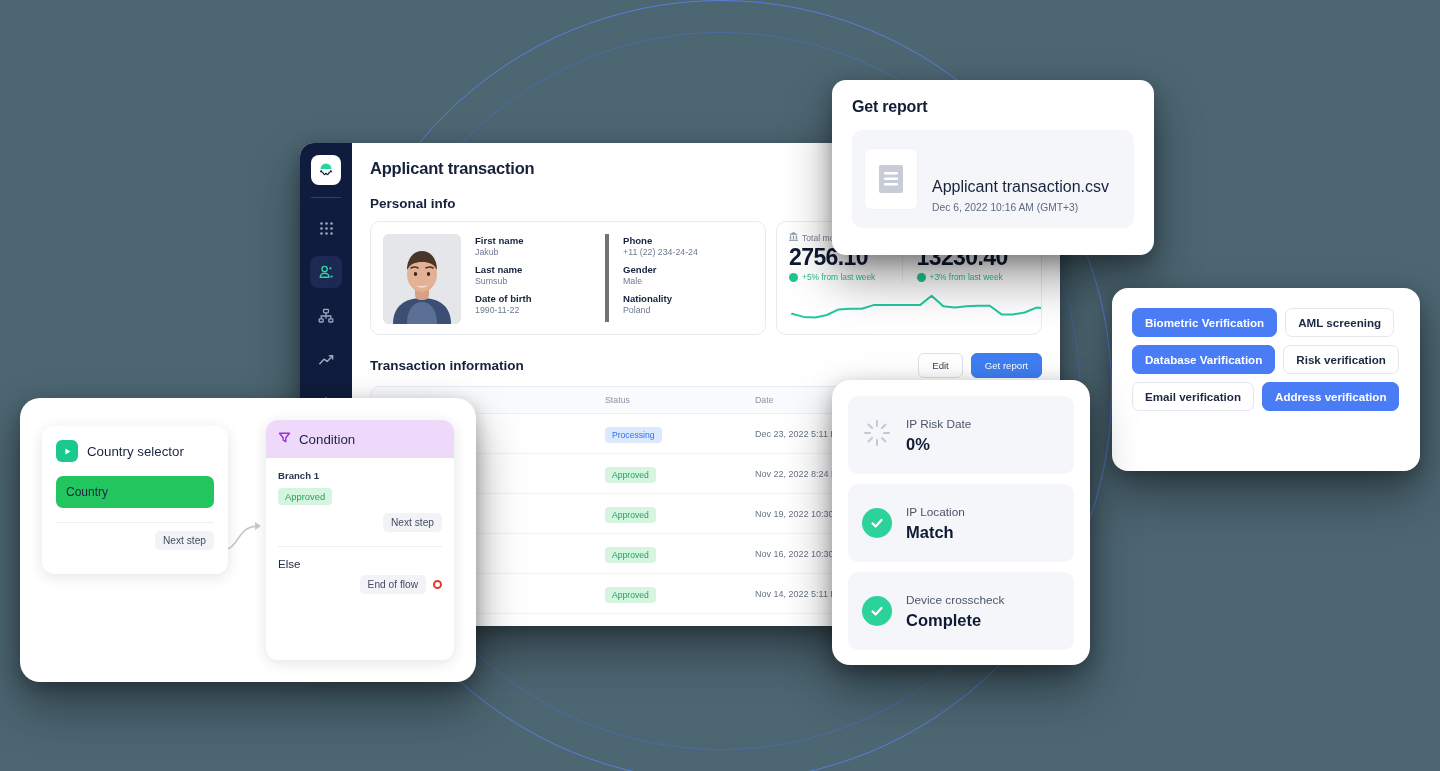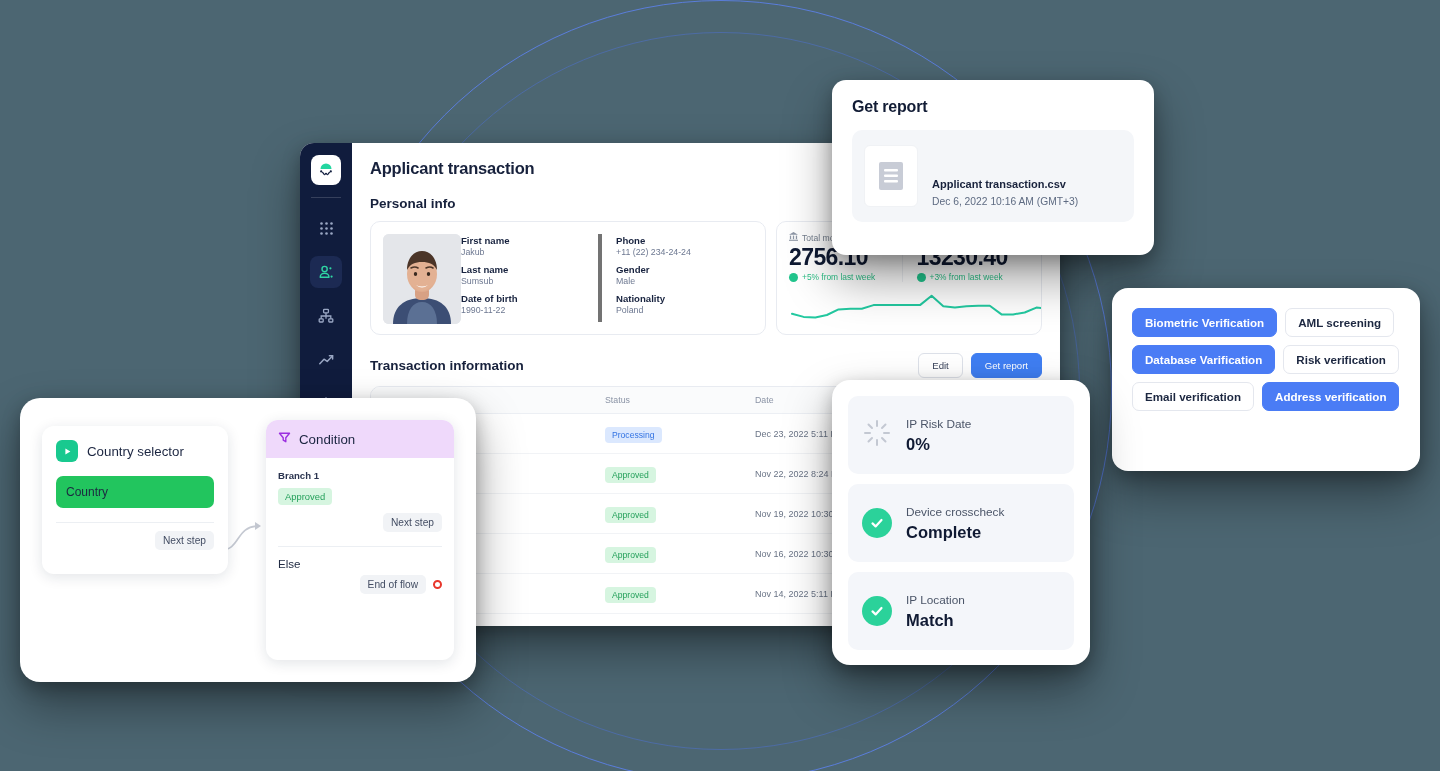--- a/index.html
+++ b/index.html
@@ -56,21 +56,21 @@
   .sb-item.active { background:#1c2a53; color:#2fd6a3; }
 
   .dash-main { flex: 1; padding: 16px 18px 0 18px; position: relative; overflow: hidden; }
   .dash-title { font-size: 16.5px; font-weight: 700; color:#17213c; letter-spacing:-.2px; }
   .sec-title { font-size: 13.5px; font-weight: 600; color:#17213c; margin-top: 18px; margin-bottom: 10px;}
 
   .info-row { display:flex; gap: 10px; }
   .panel {
     border:1px solid #e8ebf1; border-radius: 10px; background:#fff;
   }
-  #personal-card { flex: 0 0 396px; padding: 12px; display:flex; gap: 0; height: 114px;}
+  #personal-card { flex: 0 0 396px; padding: 12px; display:flex; gap: 14px; height: 114px;}
   .avatar {
     width: 78px; height: 90px; border-radius: 6px; flex:0 0 78px;
     background: linear-gradient(#e8eaee,#dfe2e8);
     overflow:hidden; position:relative;
   }
   .fields { display:flex; flex:1; }
   .fcol { flex:1; padding-right: 8px; }
   .fcol + .fcol { border-left: 4px solid #737373; padding-left: 14px; }
   .flabel { font-size: 9.6px; font-weight:700; color:#18233f; margin-top: 1px; }
   .fval { font-size: 8.8px; color:#6d7891; margin-top: 1px; margin-bottom: 7px; }
@@ -113,21 +113,21 @@
   #get-report .gr-title { font-size: 16px; font-weight: 700; color:#121c35; letter-spacing:-.2px;}
   .file-box {
     margin-top: 14px; background:#f4f6f9; border-radius: 10px;
     padding: 12px; display:flex; gap: 14px; align-items:center;
   }
   .file-thumb {
     width: 54px; height: 62px; background:#fff; border-radius: 6px;
     display:flex; align-items:center; justify-content:center; flex:0 0 54px;
     border:1px solid #f0f2f5;
   }
-  .file-name { font-size: 11px; font-weight:700; color:#18223c;margin-top:36px; }
+  .file-name { font-size: 16px; font-weight:400; color:#18223c;margin-top:36px; }
   .file-date { font-size: 10.3px; color:#5e6b82; margin-top: 5px; line-height: 1.45;}
 
   
   #verif-card {
     left: 1112px; top: 288px; width: 308px; height: 183px;
     padding: 20px 20px; border-radius: 16px;
   }
   .tag-wrap { display:flex; flex-wrap:wrap; gap: 8px; }
   .tag {
     font-size: 11.6px; font-weight: 700; padding: 7px 12px; border-radius: 7px;
@@ -425,33 +425,33 @@
       <div class="ip-value">0%</div>
     </div>
   </div>
   <div class="ip-item">
     <span class="tick">
       <svg width="16" height="16" viewBox="0 0 16 16" fill="none" stroke="#fff" stroke-width="2.2" stroke-linecap="round" stroke-linejoin="round">
           <path d="M3.5 8.4 L6.6 11.4 L12.5 5"></path>
         </svg>
     </span>
     <div>
-      <div class="ip-label">Device crosscheck</div>
-      <div class="ip-value">Complete</div>
+      <div class="ip-label">IP Location</div>
+      <div class="ip-value">Match</div>
     </div>
   </div>
   <div class="ip-item">
     <span class="tick">
       <svg width="16" height="16" viewBox="0 0 16 16" fill="none" stroke="#fff" stroke-width="2.2" stroke-linecap="round" stroke-linejoin="round">
           <path d="M3.5 8.4 L6.6 11.4 L12.5 5"></path>
         </svg>
     </span>
     <div>
-      <div class="ip-label">IP Location</div>
-      <div class="ip-value">Match</div>
+      <div class="ip-label">Device crosscheck</div>
+      <div class="ip-value">Complete</div>
     </div>
   </div>
 </div>
 
 <div class="card" id="flow-card">
 
   <svg class="connector" width="60" height="60" viewBox="0 0 60 60">
     <path d="M6 32 C 26 32, 20 8, 44 8" fill="none" stroke="#c5c9d2" stroke-width="1.7"></path>
     <circle cx="6" cy="32" r="5" fill="#c5c9d2"></circle>
     <path d="M40 4 L46 8 L40 12z" fill="#c5c9d2"></path>

